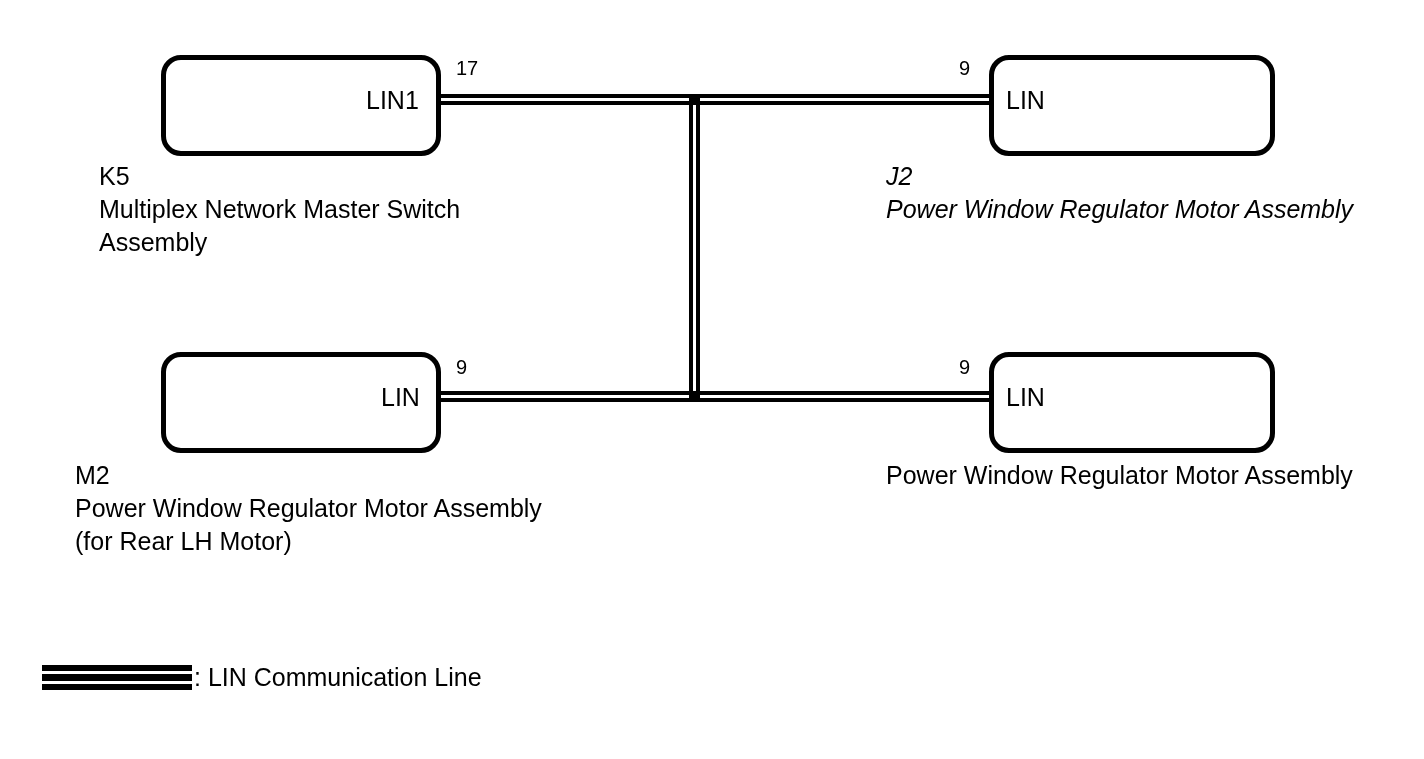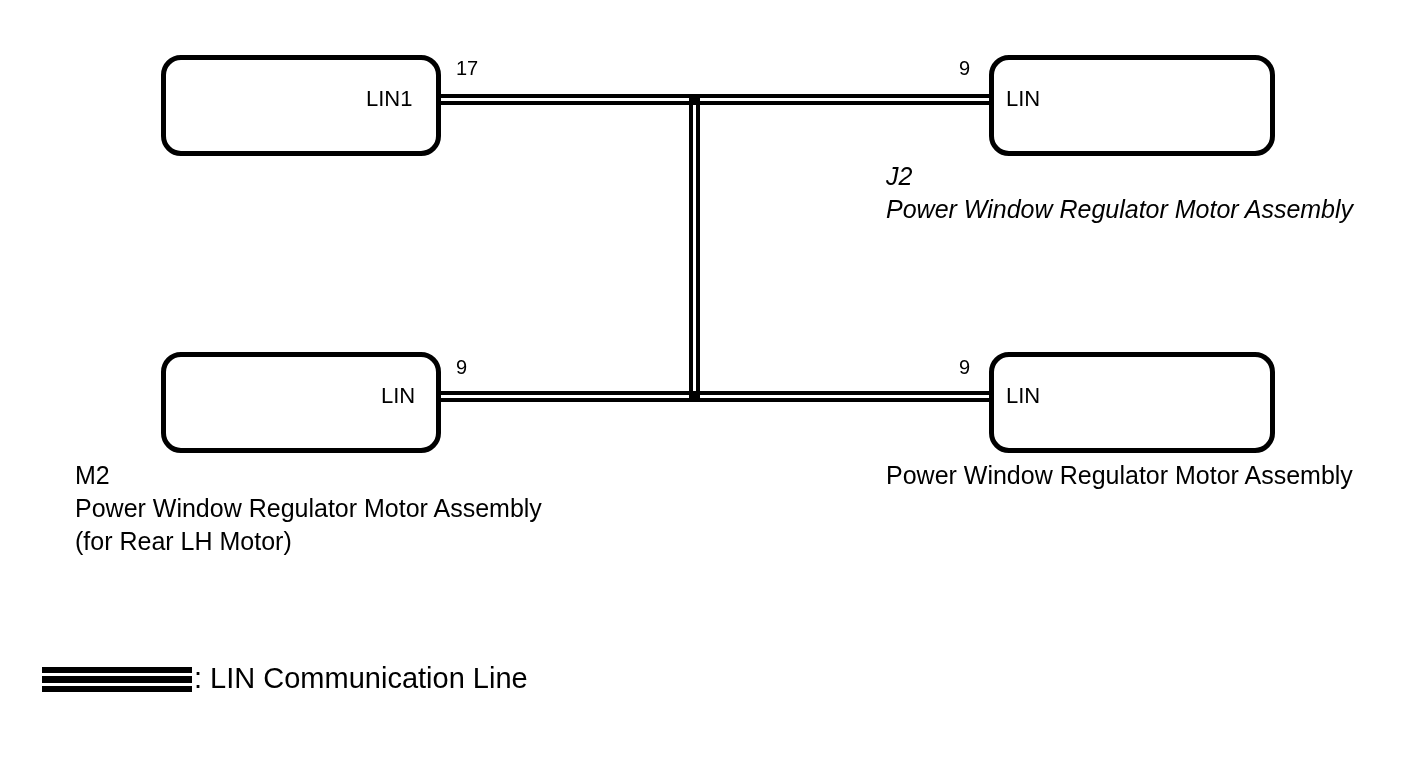--- a/index.html
+++ b/index.html
@@ -23,21 +23,21 @@
   
   .ecu-box {
     position: absolute;
     box-sizing: border-box;
     border: 5px solid #000000;
     border-radius: 20px;
     background: #ffffff;
   }
   .terminal-label {
     position: absolute;
-    font-size: 22px;
+    font-size: 25px;
     line-height: 1;
     white-space: nowrap;
     color: #000000;
   }
 
   
   .pin-number {
     position: absolute;
     font-size: 20px;
     line-height: 1;
@@ -96,35 +96,40 @@
     background:
       linear-gradient(to bottom,
         #fff 0px,  #fff 1px,
         #000 1px,  #000 7px,
         #fff 7px,  #fff 10px,
         #000 10px, #000 17px,
         #fff 17px, #fff 20px,
         #000 20px, #000 26px);
   }
   .legend-text {
-    font-size: 29px;
+    font-size: 25px;
     line-height: 1;
     white-space: nowrap;
     margin-left: 2px;
     color: #000000;
   }
 </style>
 </head>
 <body>
 
 <div id="diagram">
 
   <div class="ecu-box" style="left:161px; top:55px; width:280px; height:101px;"></div>
   <div class="terminal-label" style="left:366px; top:88px;">LIN1</div>
   <div class="pin-number" style="left:456px; top:58px;">17</div>
+  <div class="caption" style="left:99px; top:160px;">
+    <span class="code">K5</span>
+    <span class="desc">Multiplex Network Master Switch</span>
+    <span class="sub">Assembly</span>
+  </div>
 
   <div class="ecu-box" style="left:989px; top:55px; width:286px; height:101px;"></div>
   <div class="terminal-label" style="left:1006px; top:88px;">LIN</div>
   <div class="pin-number" style="left:959px; top:58px;">9</div>
   <div class="caption" style="left:886px; top:160px;font-style:italic;">
     <span class="code">J2</span>
     <span class="desc">Power Window Regulator Motor Assembly</span>
   </div>
 
   <div class="ecu-box" style="left:161px; top:352px; width:280px; height:101px;"></div>

